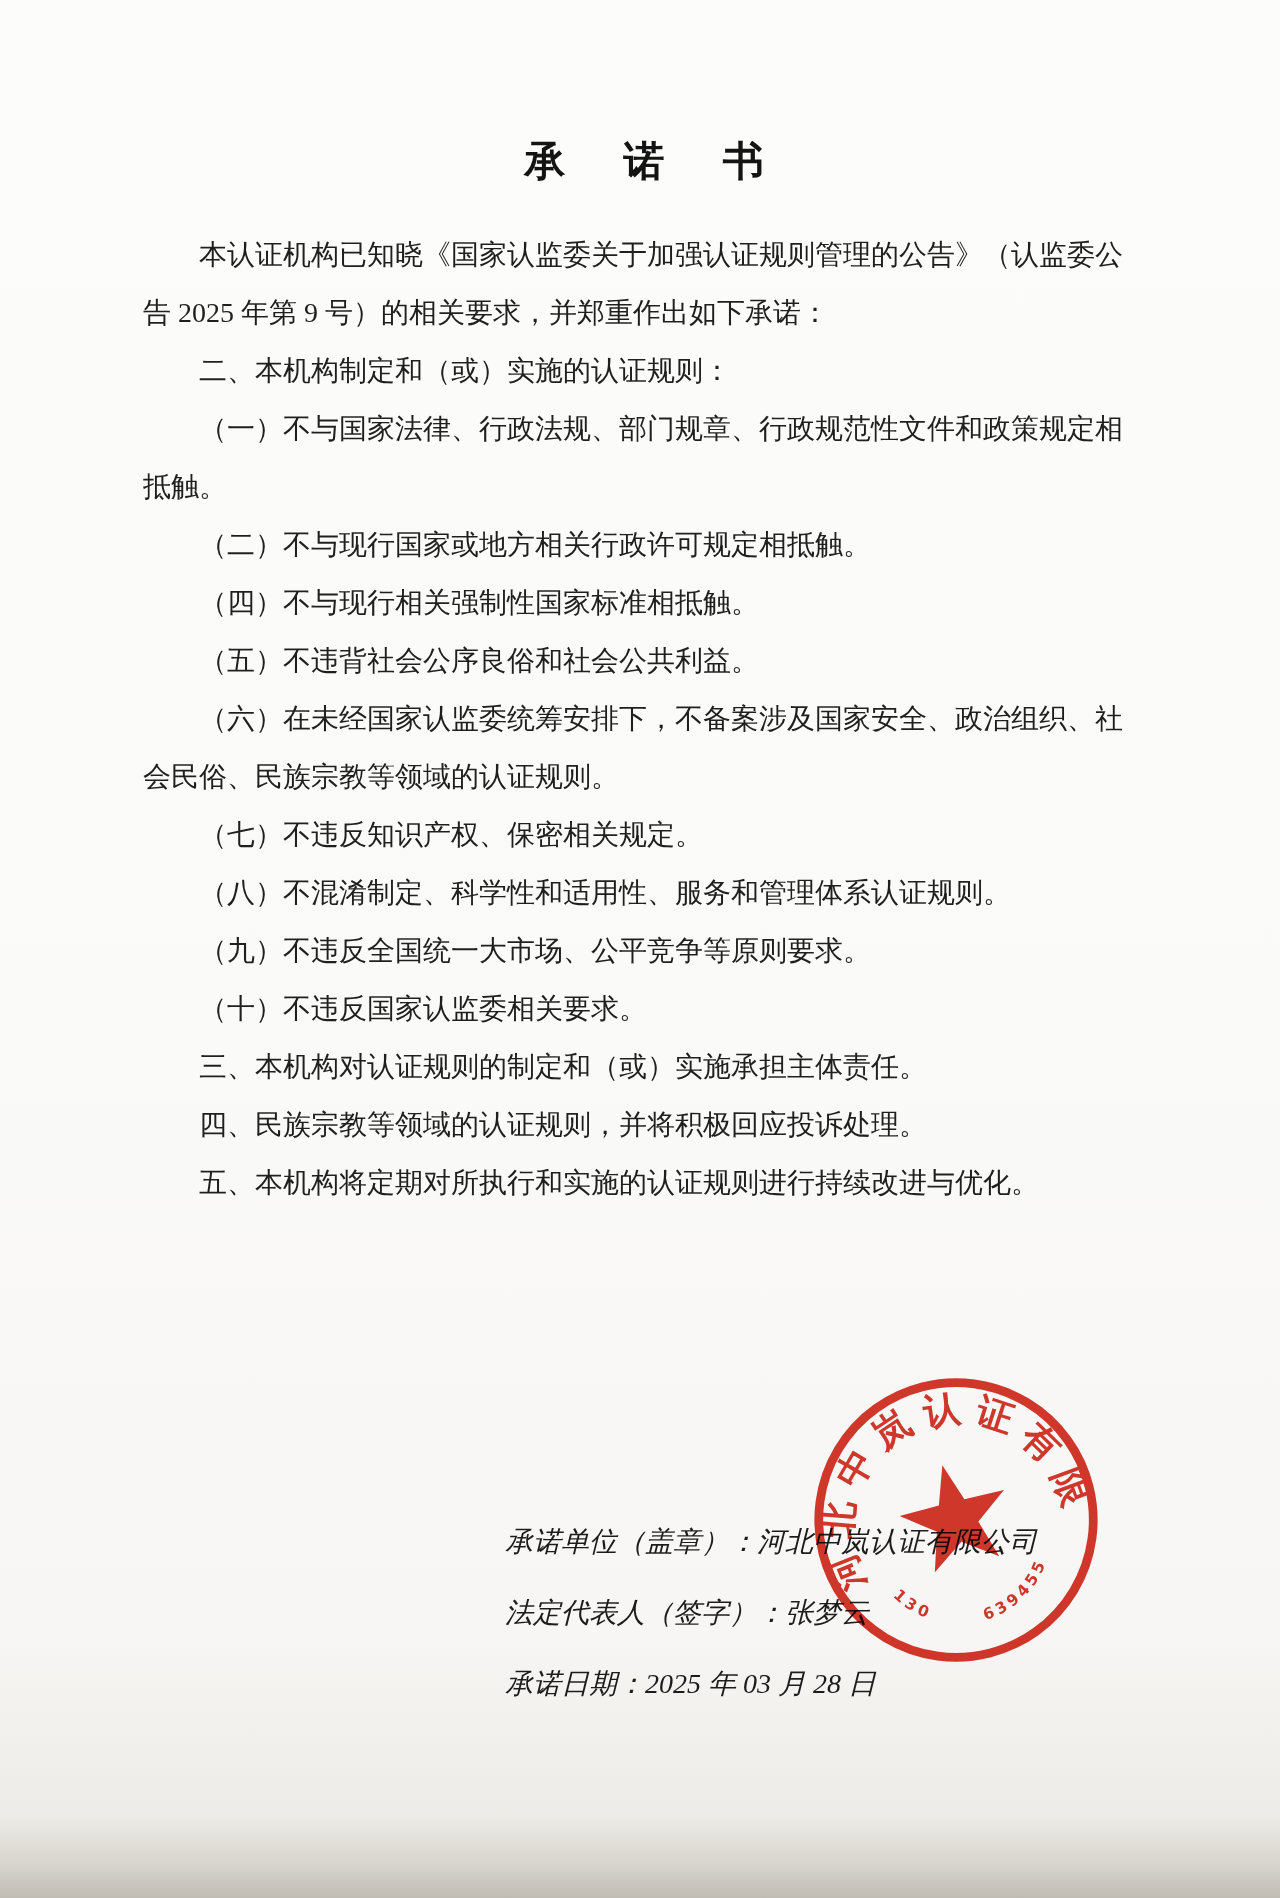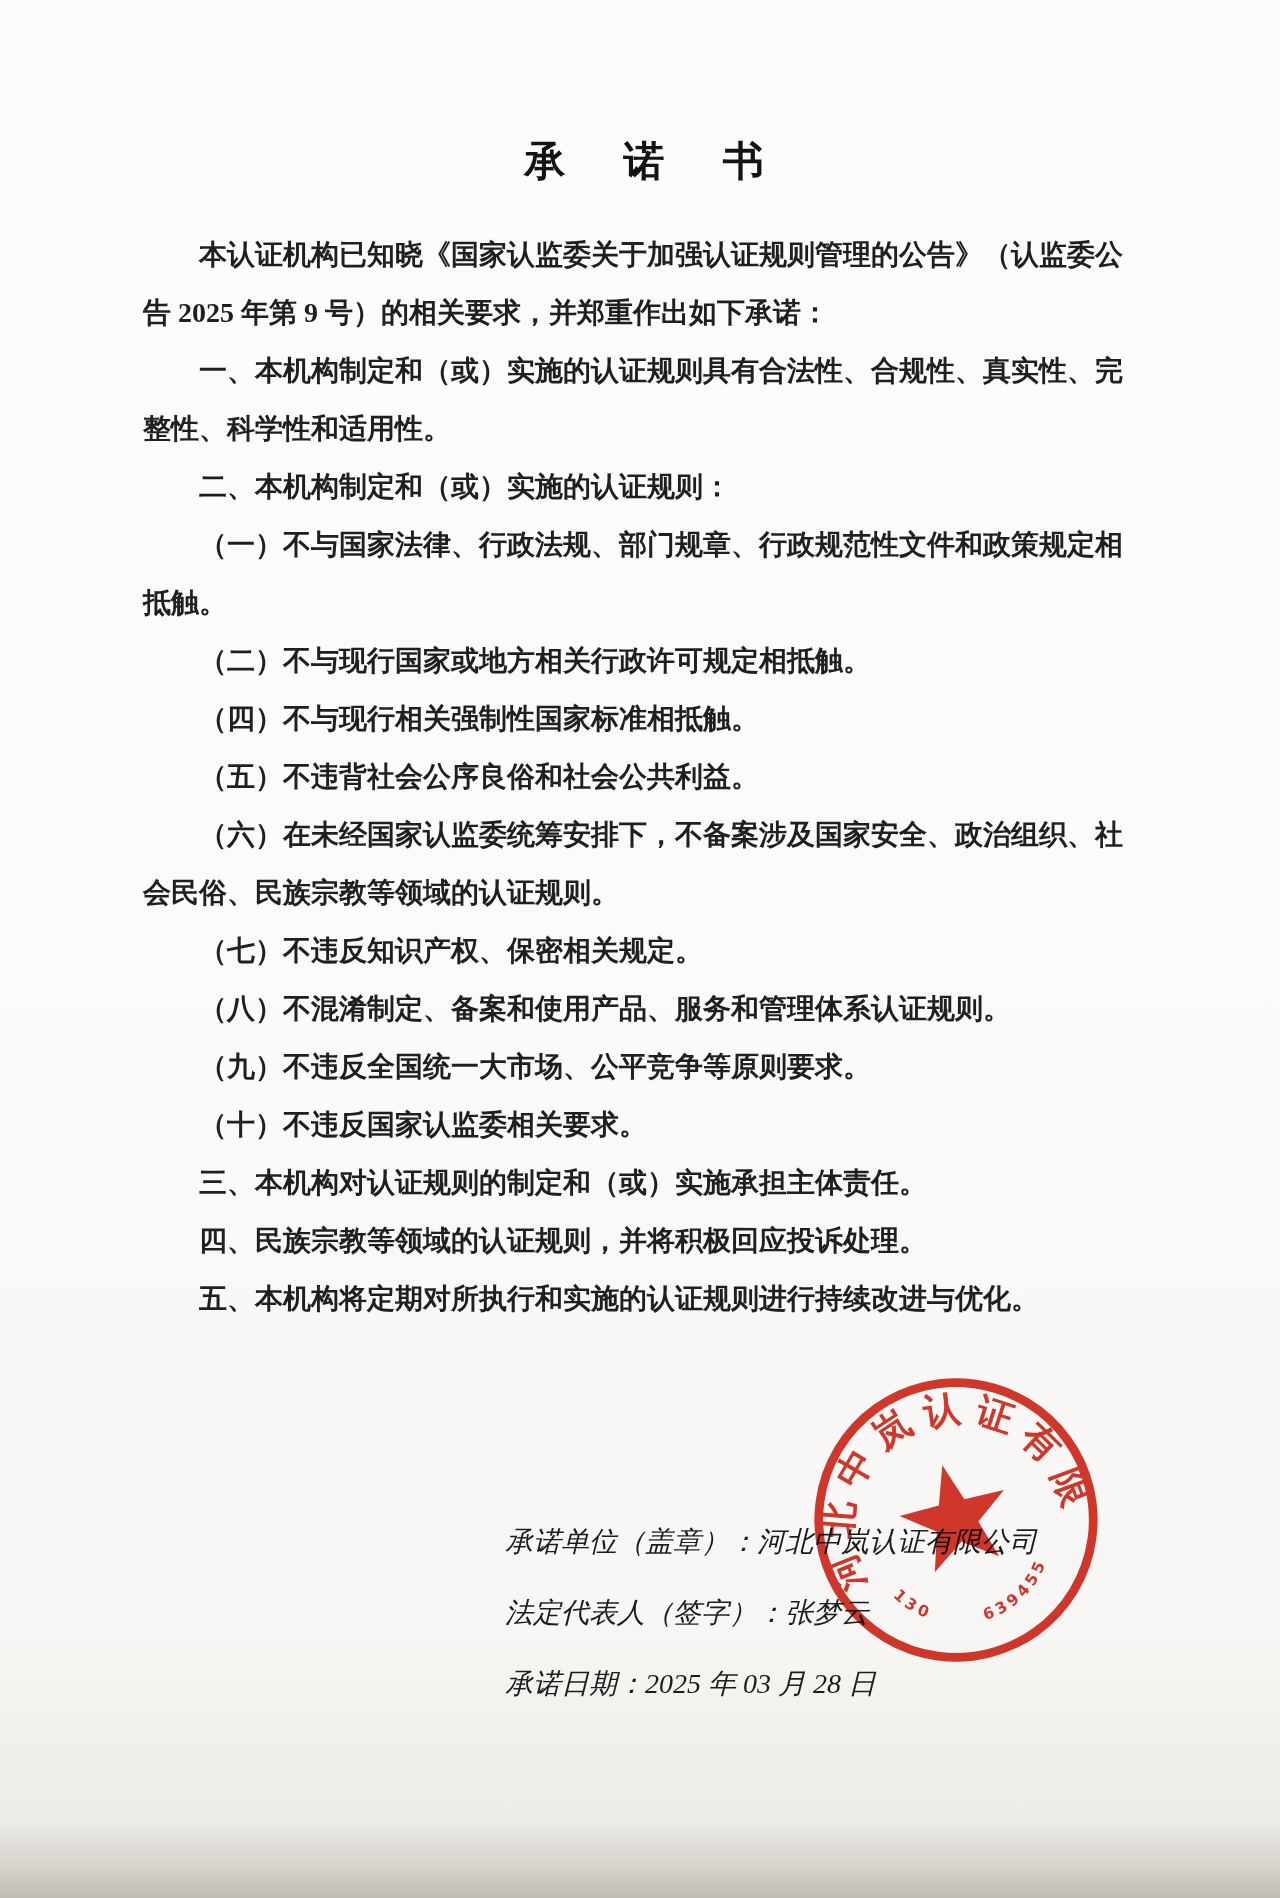--- a/index.html
+++ b/index.html
@@ -25,21 +25,21 @@
     letter-spacing: 24px;
     text-indent: 24px;
     color: #141414;
   }
   .doc-body {
     position: absolute;
     left: 143px; top: 226px; width: 980px;
     font-size: 28px;
     line-height: 58px;
     text-align: justify;
-    font-weight: 700;
+    font-weight: 400;
     color: #1f1f1f;
   }
   .para { margin: 0; text-indent: 2em; }
   .signature {
     position: absolute;
     left: 505px; top: 1506px;
     font-size: 28px;
     line-height: 71px;
     font-weight: 500;
     color: #1c1c1c;
@@ -78,29 +78,28 @@
 </style>
 </head>
 <body>
 
 <div class="page">
 
   <h1 class="doc-title">承 诺 书</h1>
 
   <div class="doc-body">
       <p class="para">本认证机构已知晓《国家认监委关于加强认证规则管理的公告》（认监委公告 2025 年第 9 号）的相关要求，并郑重作出如下承诺：</p>
-      <p class="para">一、本机构制定和（或）实施的认证规则具有合法性、合规性、真实性、完整性、科学性和适用性。</p>
       <p class="para">二、本机构制定和（或）实施的认证规则：</p>
       <p class="para">（一）不与国家法律、行政法规、部门规章、行政规范性文件和政策规定相抵触。</p>
       <p class="para">（二）不与现行国家或地方相关行政许可规定相抵触。</p>
       <p class="para">（四）不与现行相关强制性国家标准相抵触。</p>
       <p class="para">（五）不违背社会公序良俗和社会公共利益。</p>
       <p class="para">（六）在未经国家认监委统筹安排下，不备案涉及国家安全、政治组织、社会民俗、民族宗教等领域的认证规则。</p>
       <p class="para">（七）不违反知识产权、保密相关规定。</p>
-      <p class="para">（八）不混淆制定、备案和使用产品、服务和管理体系认证规则。</p>
+      <p class="para">（八）不混淆制定、科学性和适用性、服务和管理体系认证规则。</p>
       <p class="para">（九）不违反全国统一大市场、公平竞争等原则要求。</p>
       <p class="para">（十）不违反国家认监委相关要求。</p>
       <p class="para">三、本机构对认证规则的制定和（或）实施承担主体责任。</p>
       <p class="para">四、民族宗教等领域的认证规则，并将积极回应投诉处理。</p>
       <p class="para">五、本机构将定期对所执行和实施的认证规则进行持续改进与优化。</p>
     </div>
 
   <div class="signature">
     <div class="sig-line"><span>承诺单位（盖章）：</span><span>河北中岚认证有限公司</span></div>
     <div class="sig-line"><span>法定代表人（签字）：</span><span>张梦云</span></div>

